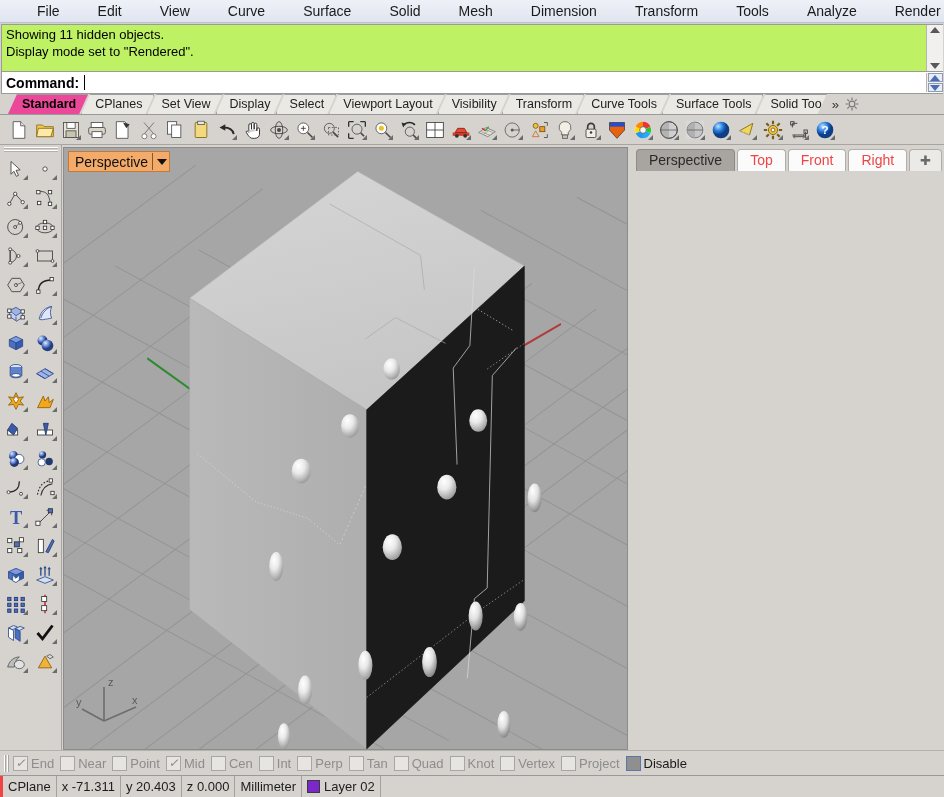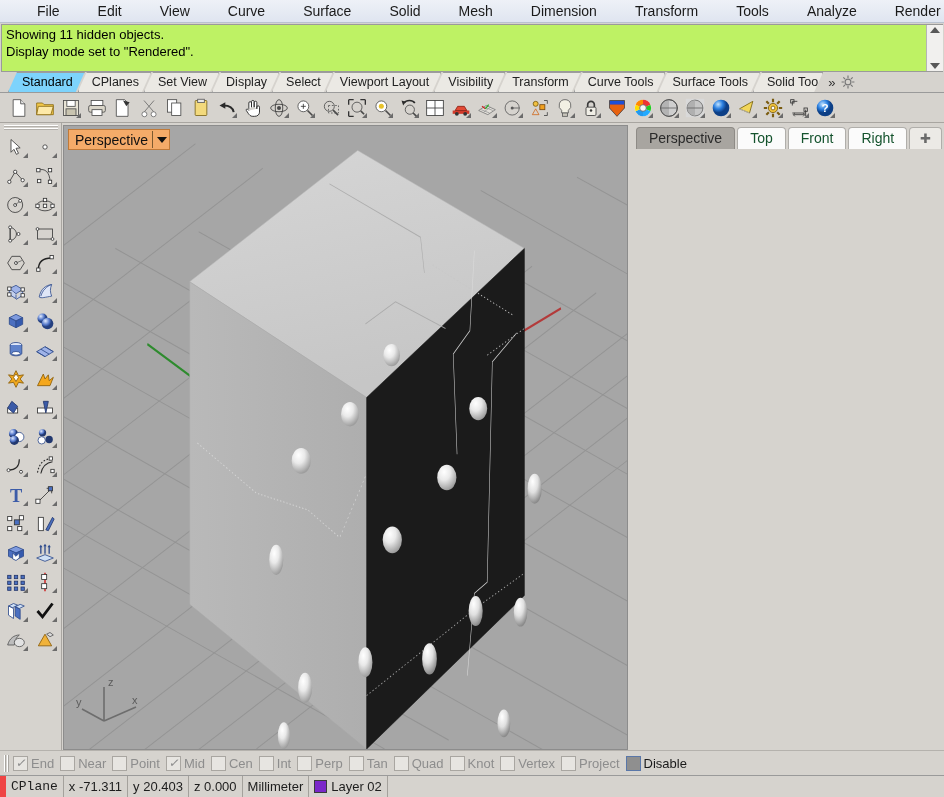--- a/index.html
+++ b/index.html
@@ -72,21 +72,21 @@
     border-bottom:1px solid #9a9a9a;
   }
   .ttab {
     position:relative; height:20px; line-height:19px;
     padding:0 11px 0 13px; font-size:12.5px; color:#222;
     background:#ebe9e4; margin-right:-7px;
     border:1px solid #9d9d9d; border-bottom:none;
     clip-path: polygon(9px 0, 100% 0, calc(100% - 9px) 100%, 0 100%);
     white-space:nowrap; cursor:default;
   }
-  .ttab.active { background:#7dd3fc; font-weight:normal; z-index:5; color:#000;text-align:right;}
+  .ttab.active { background:#ec4899; font-weight:bold; z-index:5; color:#000;text-align:right;}
   .ttab.clip { padding-right:4px; }
   .tabovf { margin-left:10px; display:flex; align-items:center; gap:4px; height:20px; }
   .ovf-chev { font-size:13px; color:#333; padding:0 2px; cursor:default;}
   .gear-sm { width:14px;height:14px; }
 
   
   .maintoolbar {
     flex:0 0 auto; height:30px; background:#d6d3ce;
     display:flex; align-items:center; padding-left:6px;
     border-bottom:1px solid #a8a5a0;
@@ -132,21 +132,21 @@
       display:flex;align-items:center;height:17px;}
   .vplabel .arrow i { width:0;height:0;border-left:5px solid transparent;
       border-right:5px solid transparent;border-top:6px solid #111; display:block;}
 
   .axisind { position:absolute; left:10px; bottom:14px; width:70px;height:62px; z-index:15;}
 
   
   .vptabs { flex:0 0 auto; height:26px; background:#d6d3ce; display:flex; align-items:flex-end;
             padding-left:6px; }
   .vptab {
-    height:22px;line-height:21px;padding:0 12px;font-size:14px;color:#14532d;
+    height:22px;line-height:21px;padding:0 12px;font-size:14px;color:#ef4444;
     background:#fbfbfb;border:1px solid #b0aeaa;border-bottom:none;
     border-radius:4px 4px 0 0; margin-right:2px; cursor:default; white-space:nowrap;
   }
   .vptab.active { background:#a8a5a0; color:#2a2a2a; border-color:#8e8b86; }
   .vptab.plus { padding:0 10px; color:#6a6a6a; font-size:13px; background:#eceae6;}
 
   
   .osnapbar {
     flex:0 0 auto; height:25px; background:#d6d3ce;
     border-top:1px solid #b5b2ad;
@@ -168,21 +168,21 @@
   .statusbar {
     flex:0 0 auto; height:22px; background:#d6d3ce;
     border-top:1px solid #9a9a9a;
     display:flex; align-items:stretch; font-size:13px;
   }
   .sfield {
     display:flex;align-items:center; padding:0 5px;
     border-right:1px solid #a4a19c;
     color:#1d1d1d; white-space:nowrap; overflow:hidden; cursor:default;
   }
-  .sfield.first { border-left:6px solid #ef4444;font-family:Liberation Mono, monospace; }
+  .sfield.first { border-left:3px solid #ef4444; }
   .sfield.on { background:#eef4fb; font-weight:bold; }
   .swatch { width:13px;height:13px;background:#7b27c9;border:1px solid #3a3a3a;margin-right:4px; }
 </style>
 </head>
 <body>
 
 <div id="app">
 
   <div class="menubar" id="menubar">
       <div class="mi">File</div>
@@ -204,20 +204,33 @@
   <div class="cmdwrap">
     <div class="cmdhist">
       <div class="lines" id="cmdlines">
           <div class="line">Showing 11 hidden objects.</div>
           <div class="line">Display mode set to "Rendered".</div>
         </div>
       <div class="vscroll">
         <span class="tri up"></span>
         <span class="tri dn"></span>
       </div>
+    </div>
+    <div class="cmdline">
+      <span class="prompt">Command:</span>
+      <span class="caret"></span>
+      <span class="entry"></span>
+      <span class="spin">
+        <span class="spinbtn">
+            <i class="tri upb"></i>
+          </span>
+        <span class="spinbtn">
+            <i class="tri dnb"></i>
+          </span>
+      </span>
     </div>
   </div>
 
   <div class="tabstrip" id="tabstrip">
       <div class="ttab active">Standard</div>
       <div class="ttab">CPlanes</div>
       <div class="ttab">Set View</div>
       <div class="ttab">Display</div>
       <div class="ttab">Select</div>
       <div class="ttab">Viewport Layout</div>

